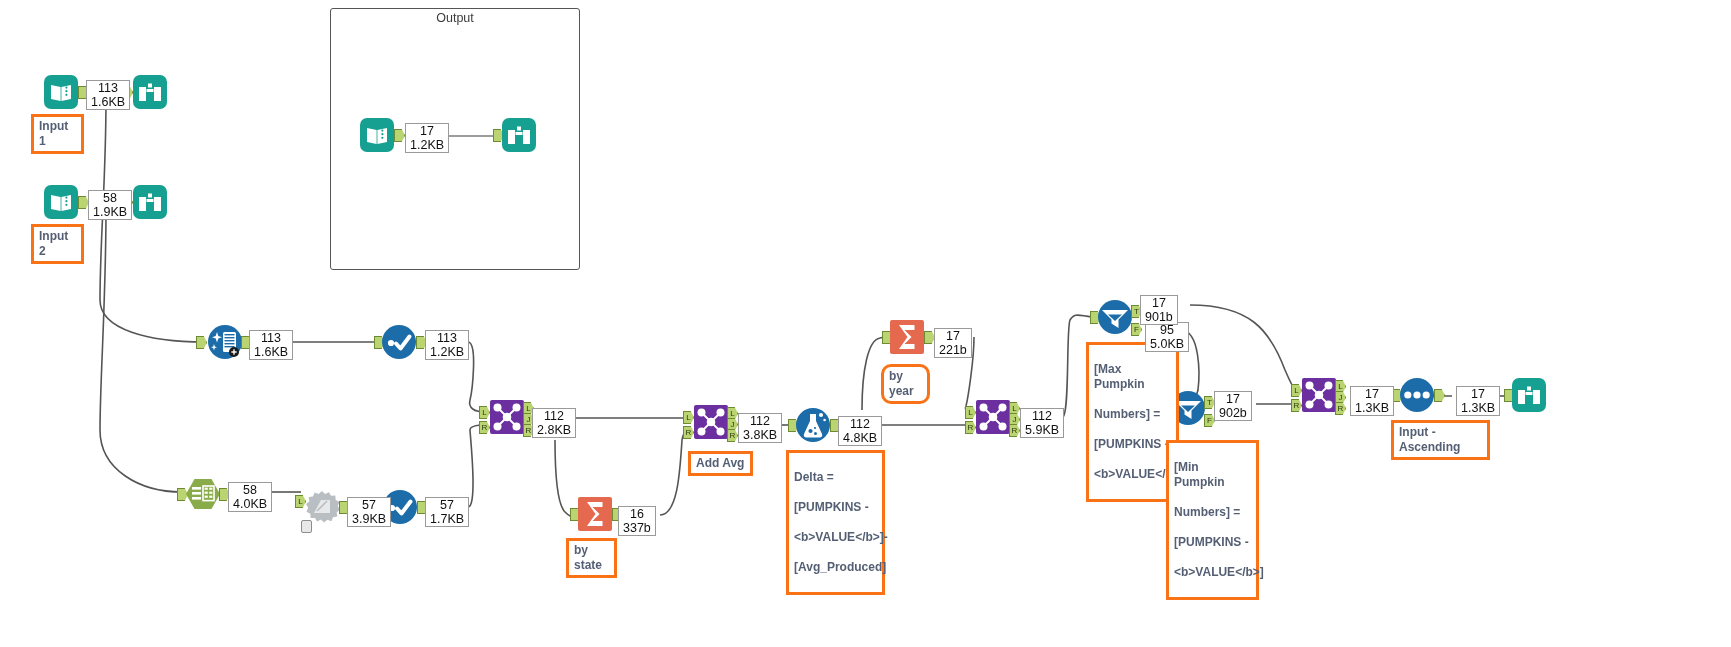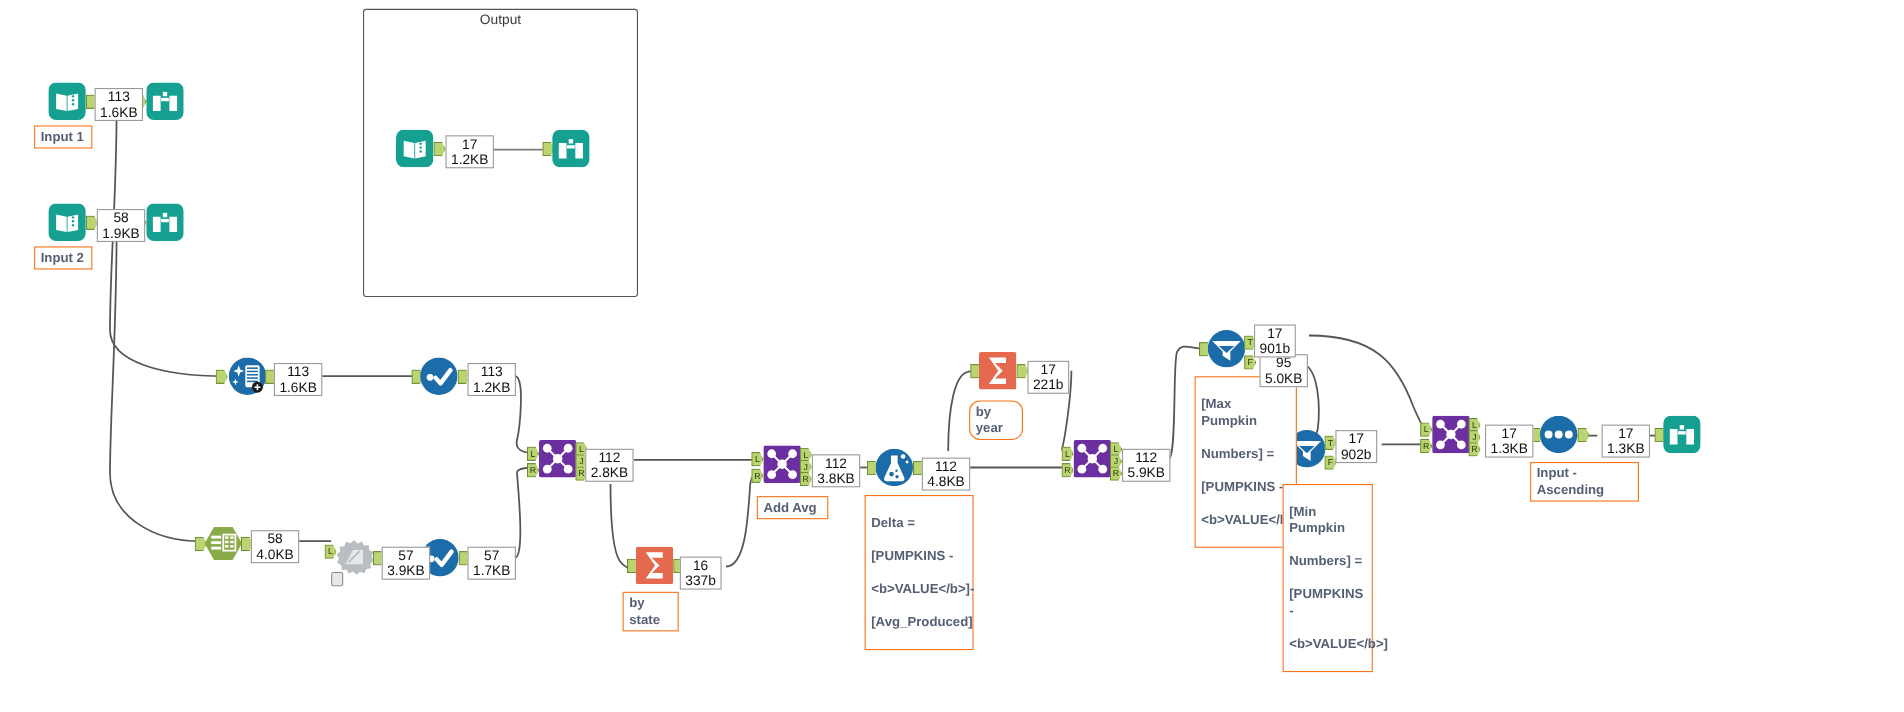--- a/index.html
+++ b/index.html
@@ -62,21 +62,21 @@
     z-index:6;
     white-space:nowrap;
   }
   .rcbox .rc-n { display:block; }
   .rcbox .rc-s { display:block; }
 
   
   .anno {
     position:absolute;
     background:#ffffff;
-    border:1px solid #f97316;
+    border:3px solid #f97316;
     font-size:12px;
     color:#555f74;
     font-weight:bold;
     padding:2px 5px;
     line-height:15px;
     z-index:5;
     white-space:pre-line;
   }
 
   
@@ -528,21 +528,21 @@
     <div>[Avg_Produced]</div>
   </div>
 
   <div class="anno" style="left:1086px; top:342px; width:93px; z-index:4;">
     <div>[Max Pumpkin</div>
     <div>Numbers] =</div>
     <div>[PUMPKINS  -</div>
     <div>&lt;b&gt;VALUE&lt;/b&gt;]</div>
   </div>
 
-  <div class="anno" style="left:1166px; top:440px; width:82px;">
+  <div class="anno" style="left:1166px; top:440px; width:93px;">
     <div>[Min Pumpkin</div>
     <div>Numbers] =</div>
     <div>[PUMPKINS  -</div>
     <div>&lt;b&gt;VALUE&lt;/b&gt;]</div>
   </div>
 
   <div class="anno" style="left:1391px; top:420px; width:99px;">Input - Ascending</div>
 
 </div>
 

